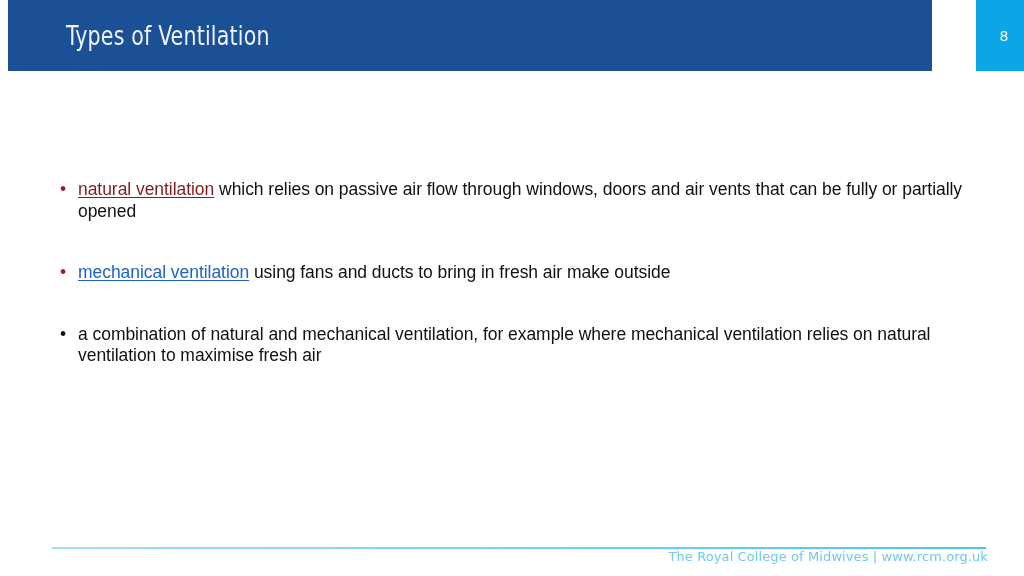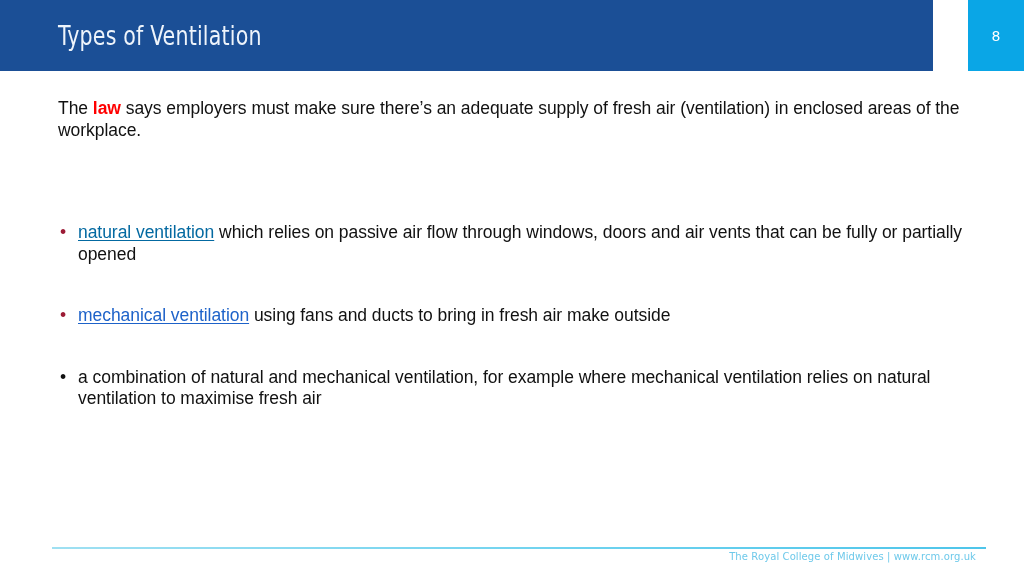--- a/index.html
+++ b/index.html
@@ -11,26 +11,25 @@
     height: 576px;
     background: #ffffff;
     font-family: "Liberation Sans", sans-serif;
     overflow: hidden;
     position: relative;
   }
 
   
   .slide-header {
     position: absolute;
-    left: 0;
+    left: 8px;
     top: 0;
     width: 924px;
     height: 71px;
     background: #1b4f96;
-    padding-left: 9px;
   }
   .slide-title {
     position: absolute;
     left: 58px;
     top: 19px;
     font-size: 26px;
     line-height: 34px;
     font-weight: 400;
     color: #eef4fb;
     letter-spacing: 0.2px;
@@ -96,66 +95,63 @@
     line-height: 21.5px;
   }
   .bullet-mark.maroon { color: #9c1b35; }
   .bullet-mark.black  { color: #111111; }
 
   .law {
     color: #ff0000;
     font-weight: bold;
   }
   .link-maroon {
-    color: #0369a1;
+    color: #7f1d1d;
     text-decoration: underline;
     text-underline-offset: 2px;
   }
   .link-blue {
     color: #1d62c9;
     text-decoration: underline;
     text-underline-offset: 2px;
   }
 
   
   .footer-rule {
     position: absolute;
     left: 52px;
     top: 547px;
     width: 934px;
     height: 2px;
     background: linear-gradient(to right, #9fe0f2 0%, #6fd3ef 55%, #4ec5ea 100%);
   }
   .footer-text {
     position: absolute;
-    right: 48px;
+    right: 36px;
     top: 552px;
-    font-size: 10px;
+    font-size: 13px;
     line-height: 10px;
     color: #6ec9ea;
     font-family: "DejaVu Sans", sans-serif;
     white-space: nowrap;
     letter-spacing: 0.1px;
   }
 </style>
 </head>
 <body>
 
 <div class="slide-header">
   <div class="slide-title">Types of Ventilation</div>
   <div class="page-number-box">
     <div class="page-number">8</div>
   </div>
 </div>
 
 <div class="content">
 
-  <p class="para">
-    <span>The </span><span class="law">law</span><span> says employers must make sure there’s an adequate supply of fresh air (ventilation) in enclosed areas of the workplace.</span>
-  </p>
 
   <div class="spacer-sm"></div>
 
 
   <div class="spacer-md"></div>
 
   <div class="bullet-row">
     <span class="bullet-mark maroon">•</span><a class="link-maroon" href="#">natural ventilation</a><span> which relies on passive air flow through windows, doors and air vents that can be fully or partially opened</span>
   </div>
 

